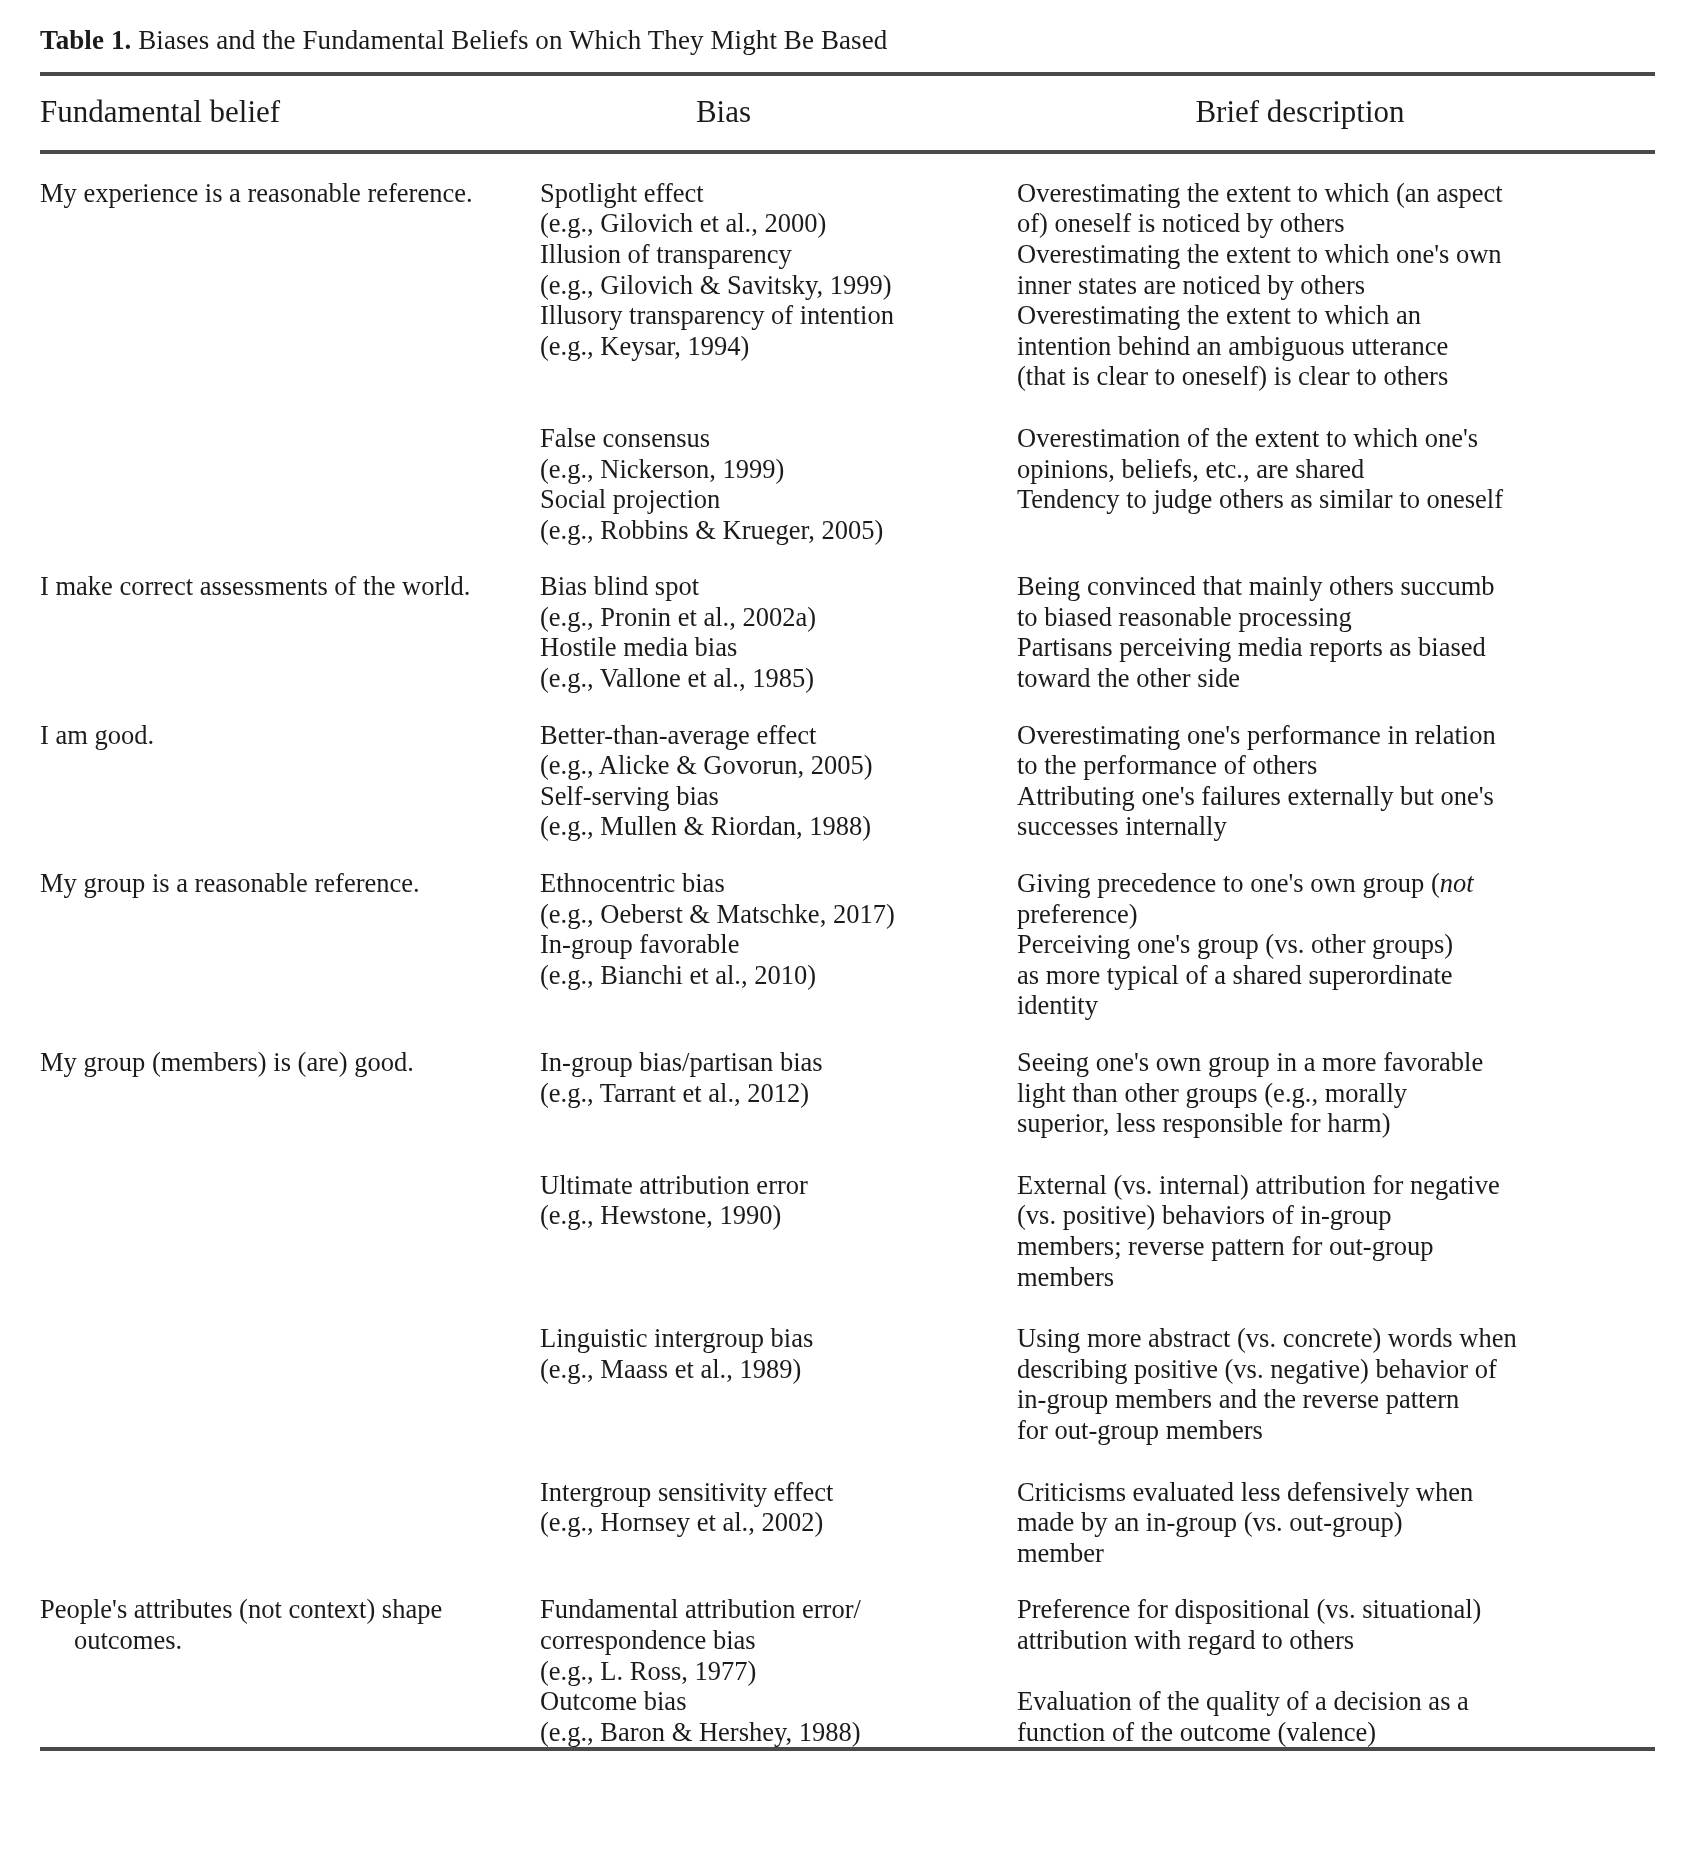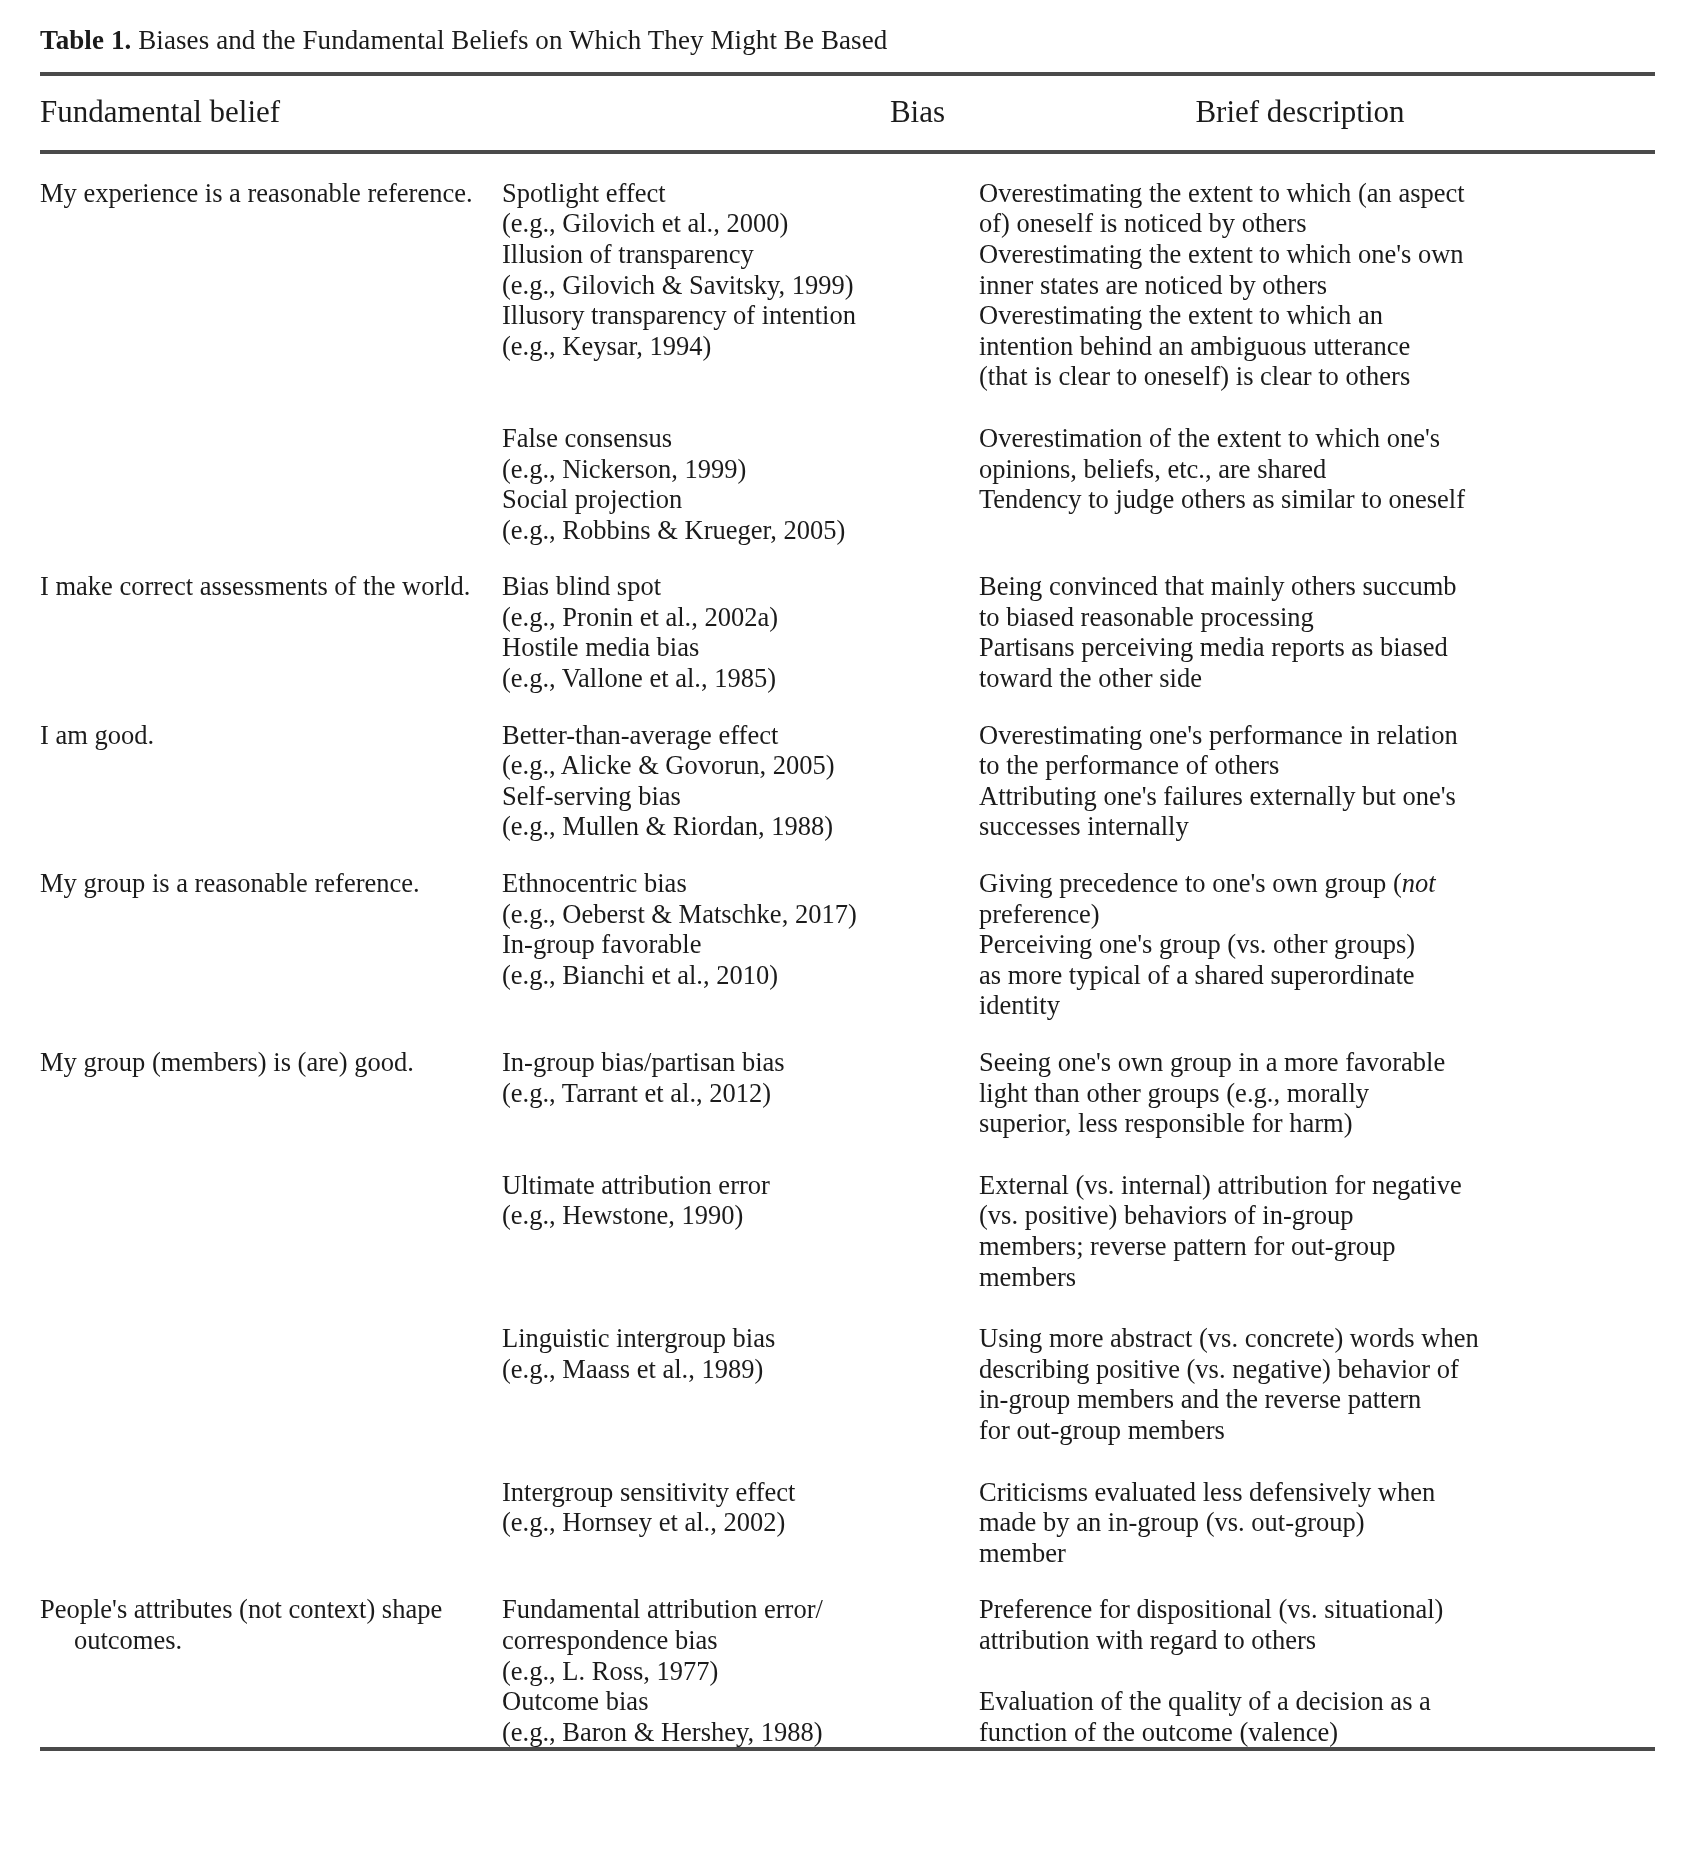--- a/index.html
+++ b/index.html
@@ -57,21 +57,21 @@
   table.biases col.c-bias   { width: 443px; }
   table.biases col.c-desc   { width: 710px; }
 
   thead th {
     font-weight: normal;
     font-size: 31px;
     padding: 18px 0 20px 0;
     vertical-align: bottom;
   }
   th.h-belief { text-align: left; }
-  th.h-bias   { text-align: right; }
+  th.h-bias   { text-align: center; }
   th.h-desc   { text-align: center; }
 
   tbody td {
     vertical-align: top;
     padding: 0;
     line-height: 1.155;
   }
 
   
   tr.group-row > td { padding-top: 26px; }
@@ -84,21 +84,21 @@
   }
   .belief-cell .hang { padding-left: 34px; text-indent: -34px; }
   .desc-cell  .hang  { padding-left: 36px; text-indent: -36px; }
 
   .bias-block { margin-bottom: 0; }
   .bias-block + .bias-block { margin-top: 0; }
 
   .desc-block { margin-bottom: 0; }
 
   
-  .entry { display: block; }
+  .entry { display: block; margin-left: 38px; }
   .entry.gap-1 { margin-top: 31px; }
 
   .bias-cell  { padding-right: 20px; }
   .desc-cell  { padding-left: 34px; }
 
   em { font-style: italic; }
 </style>
 </head>
 <body>
 

